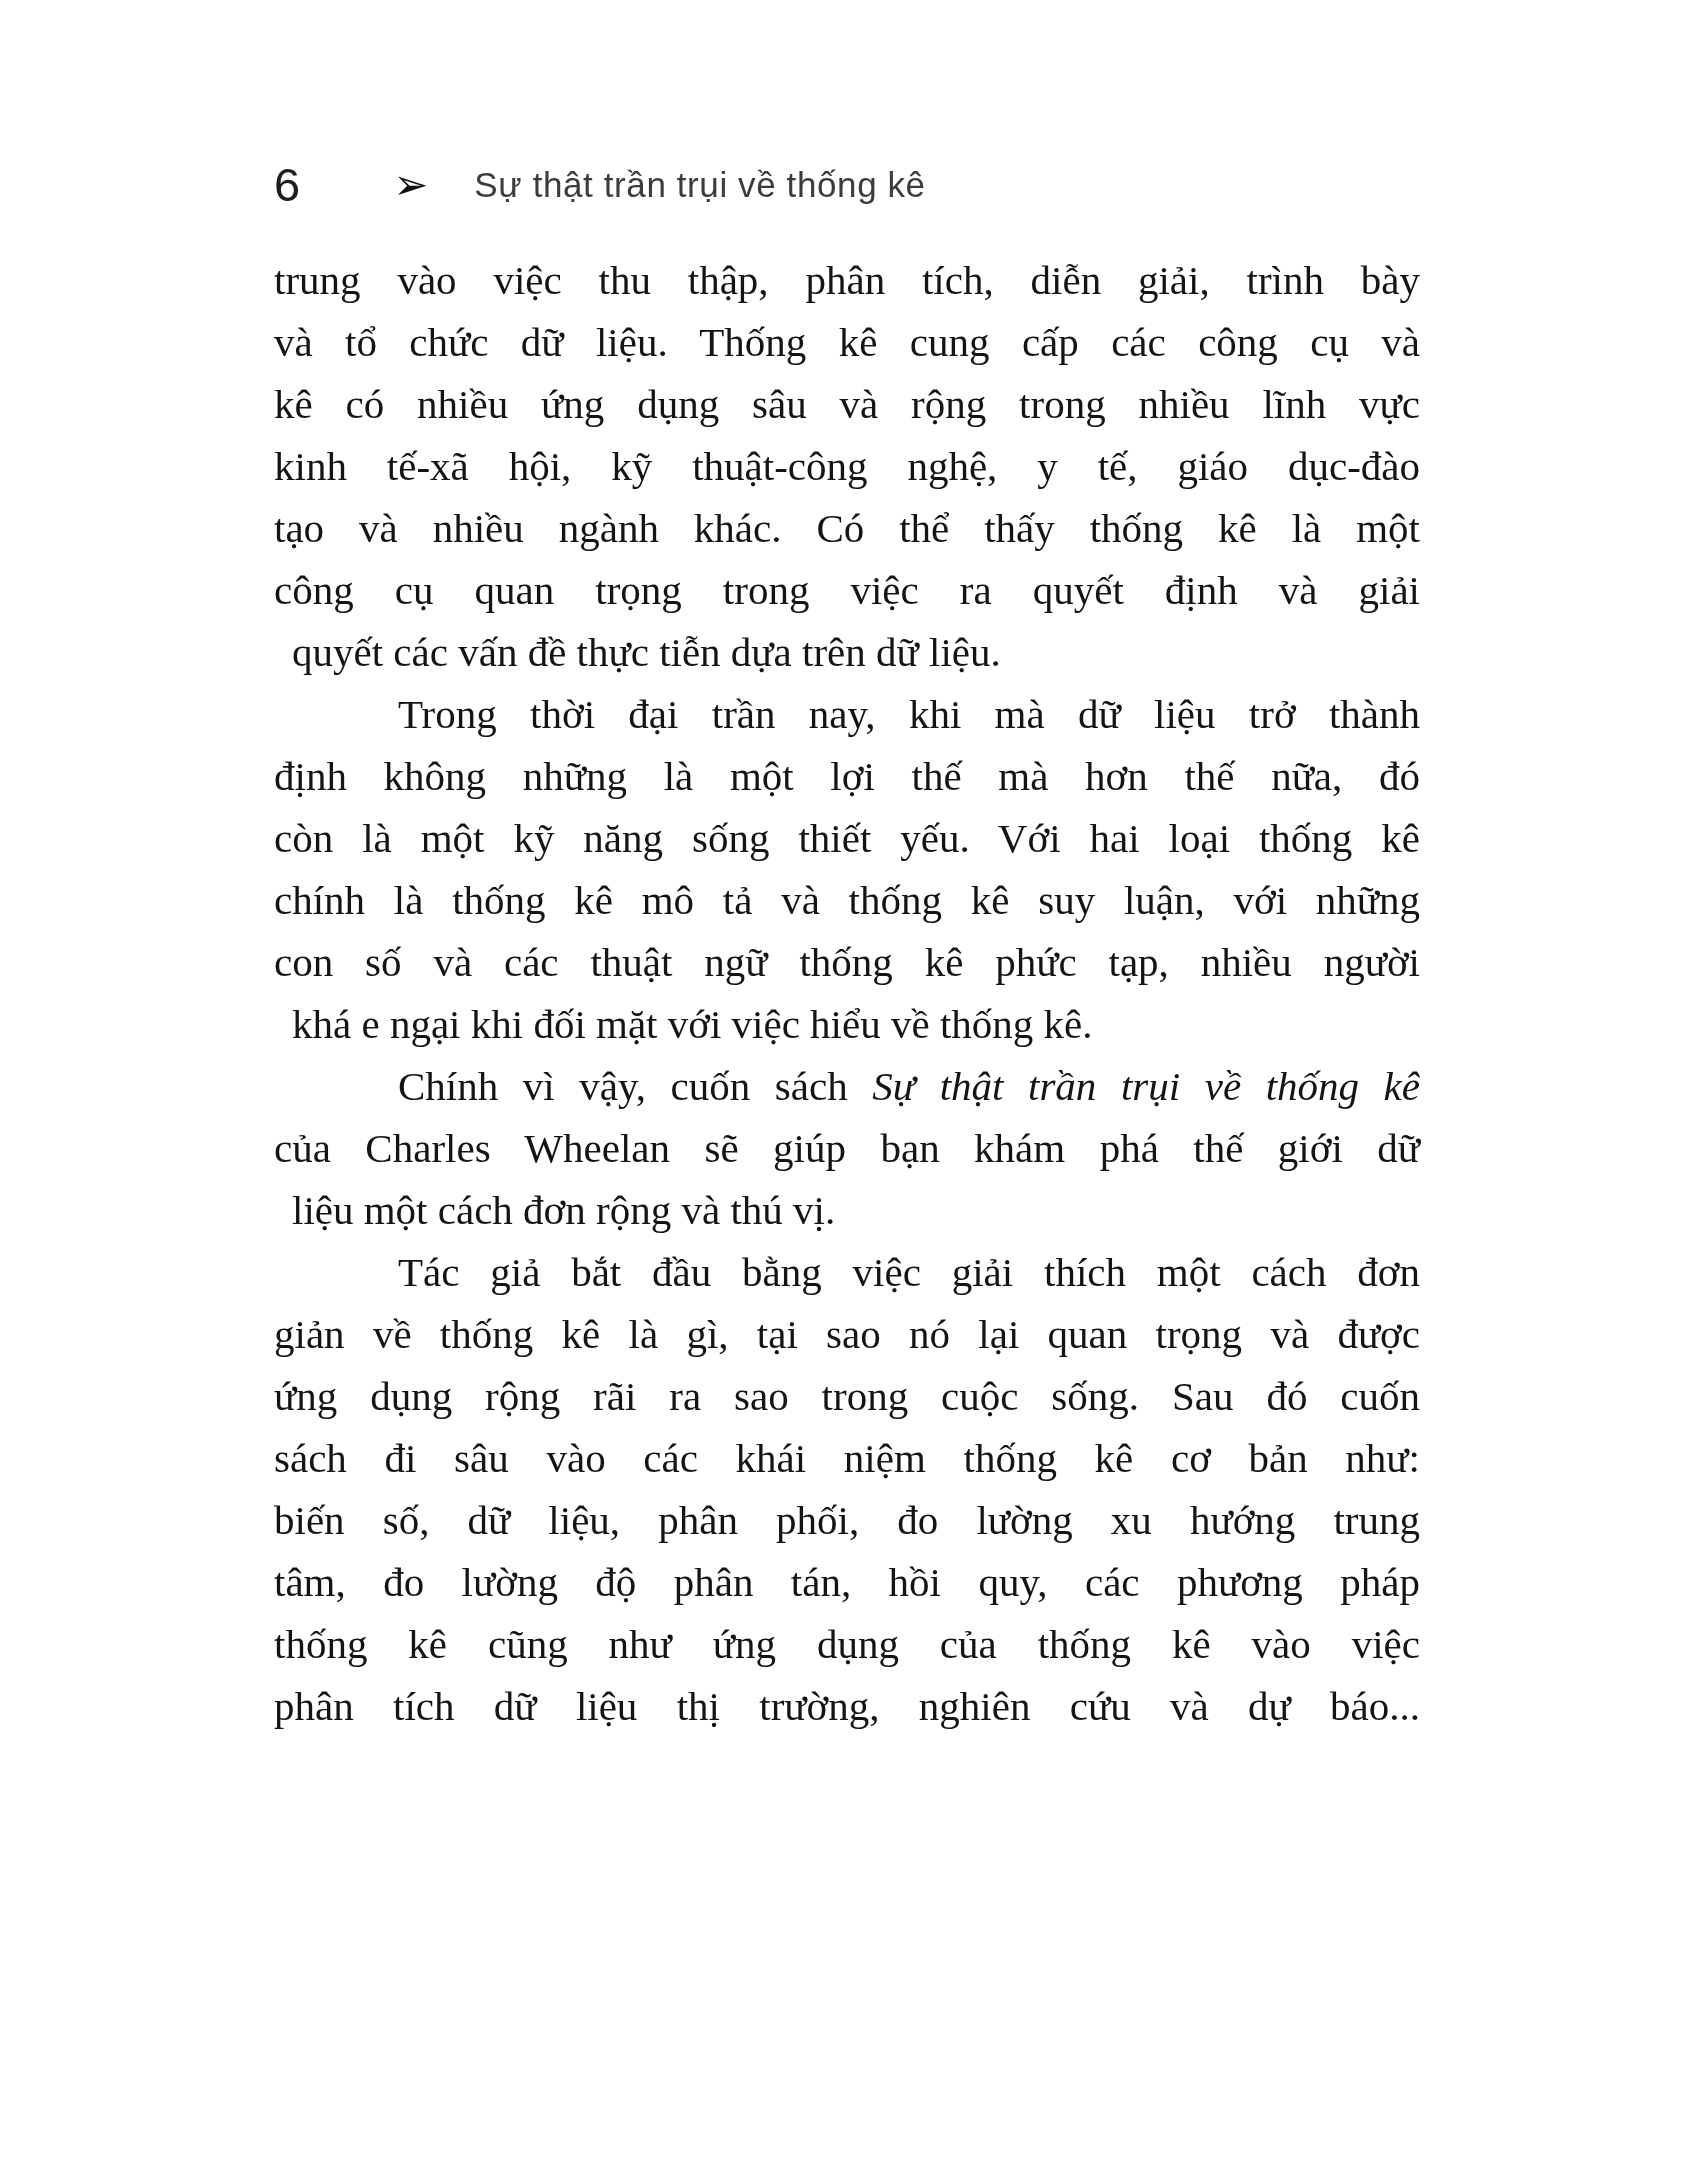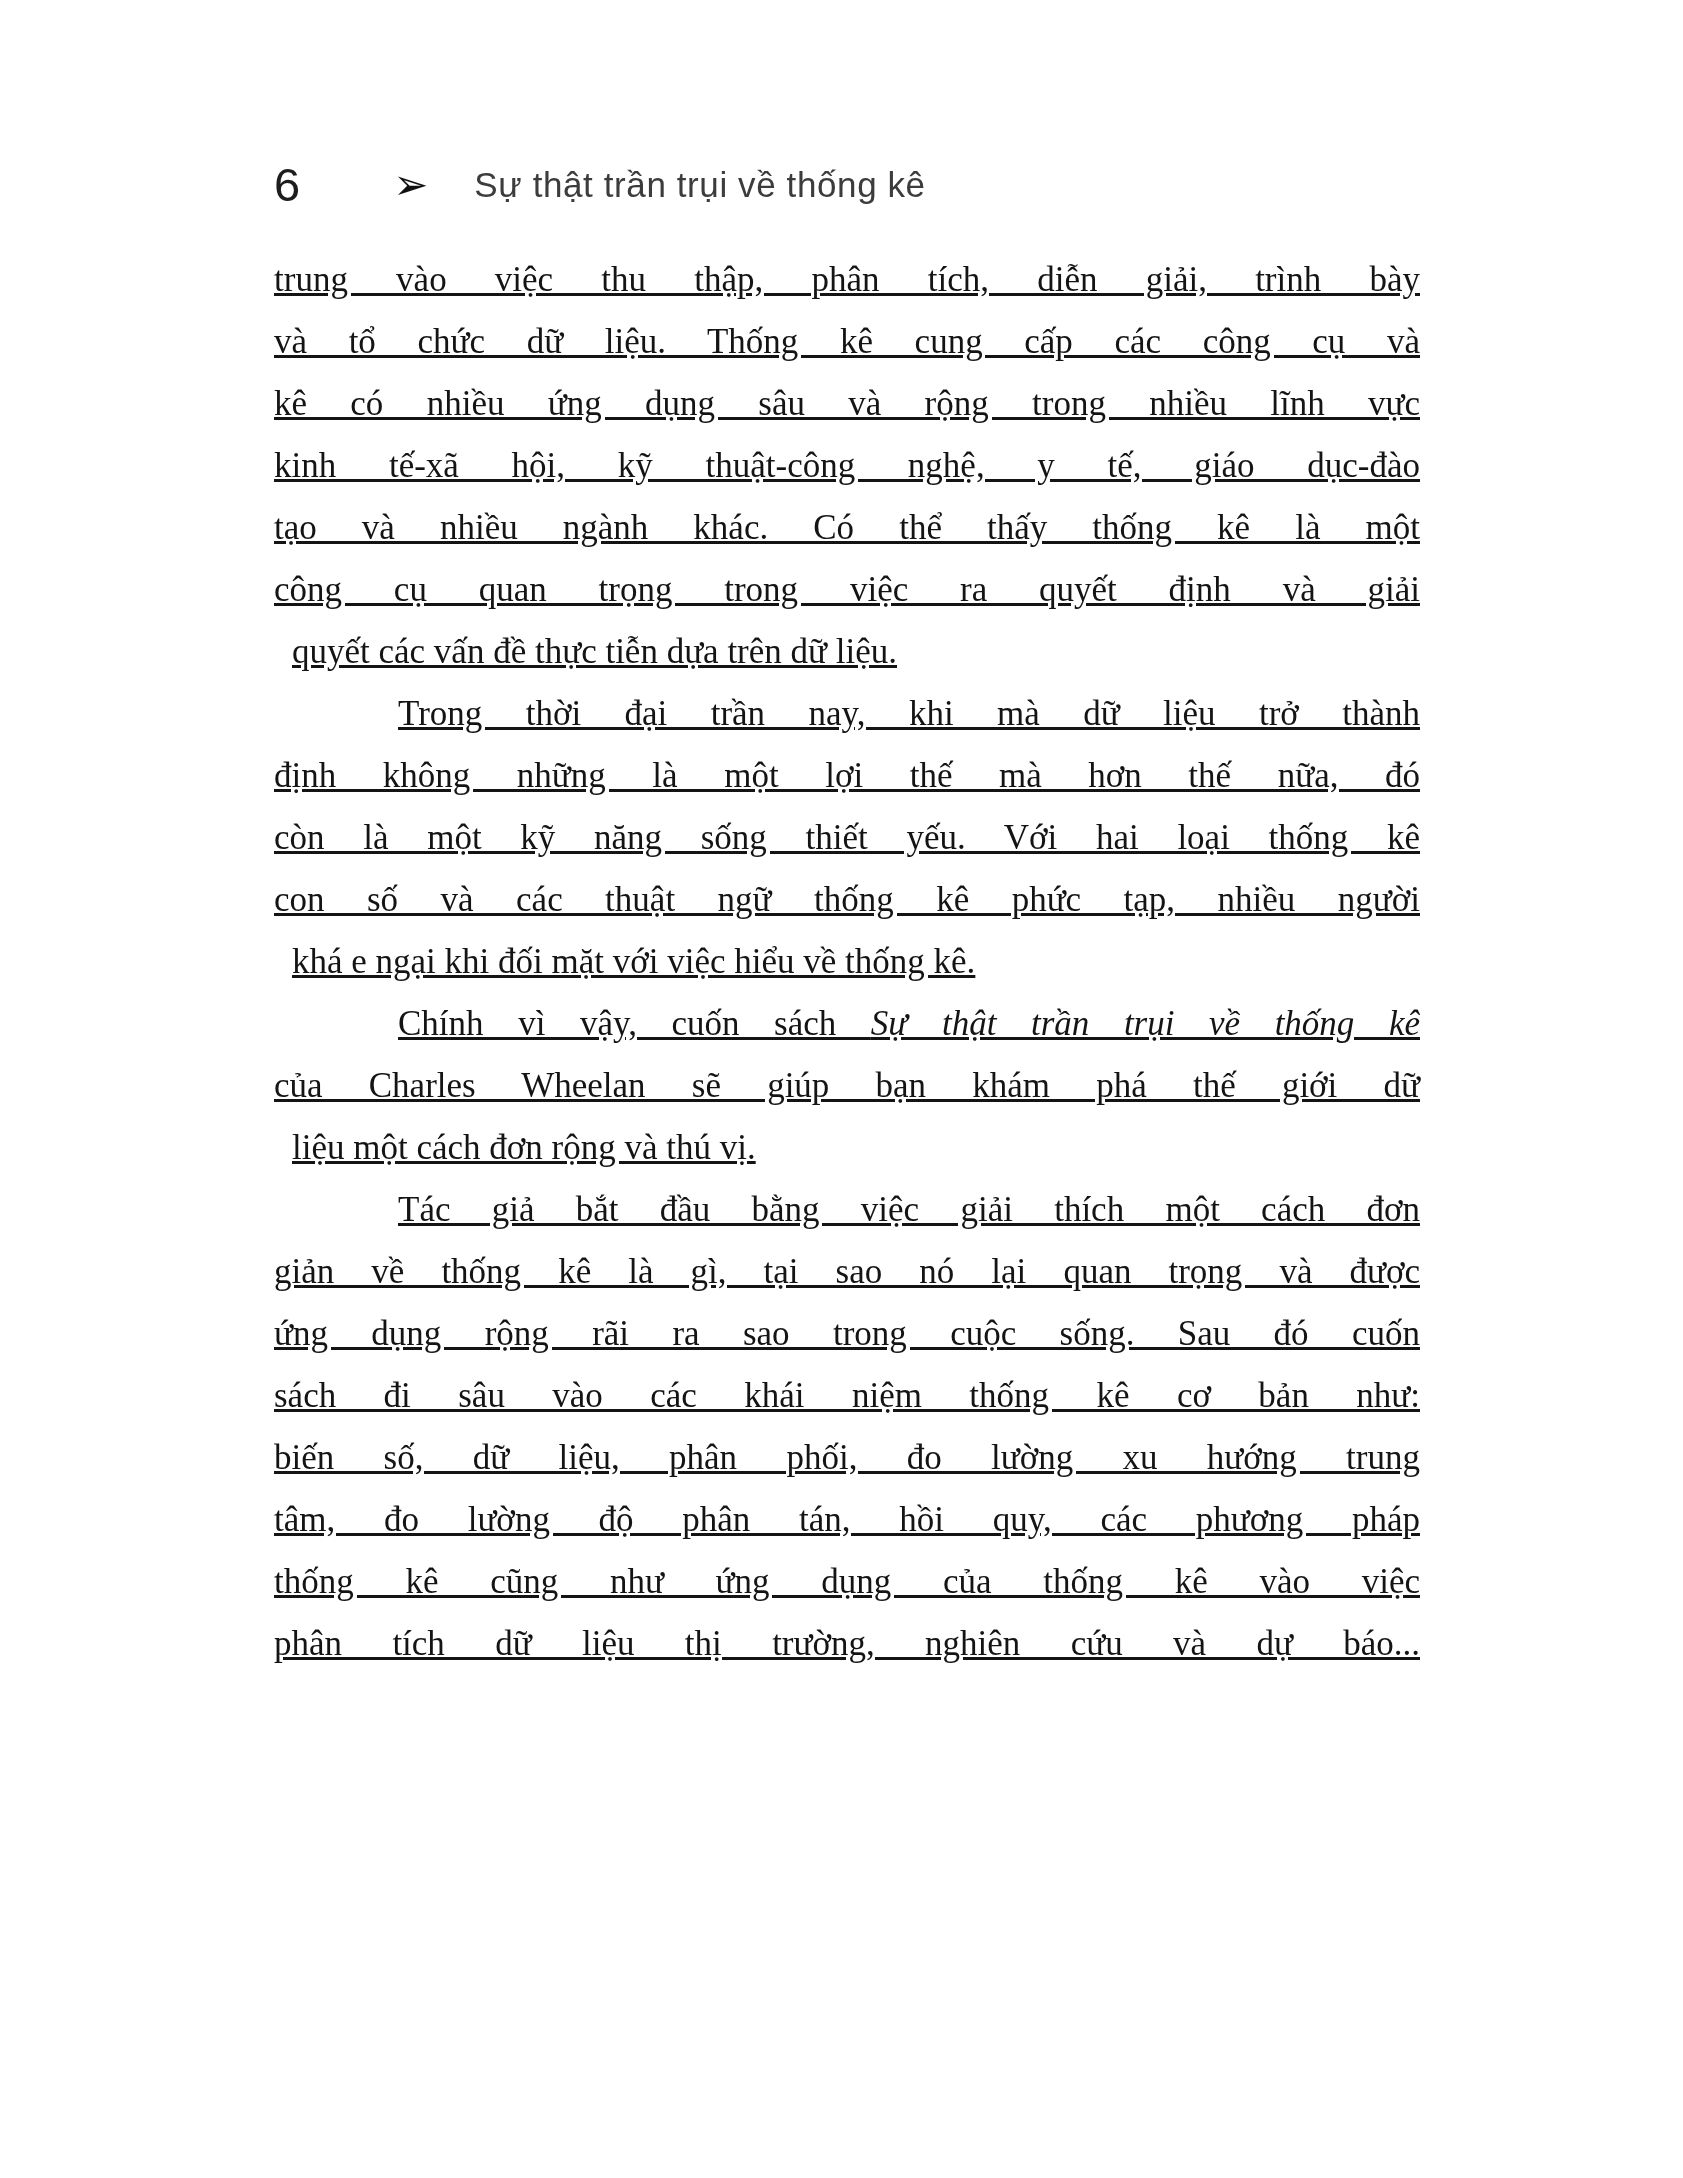--- a/index.html
+++ b/index.html
@@ -38,23 +38,22 @@
     color: #3c3c3c;
     margin-left: 46px;
     letter-spacing: 0.6px;
     line-height: 1;
   }
   .body-text {
     position: absolute;
     left: 274px;
     top: 249px;
     width: 1146px;
-    font-size: 35px;
+    font-size: 41px;
     color: #141414;
-    text-decoration: underline;
   }
   .line {
     height: 62px;
     line-height: 62px;
     text-align: justify;
     text-align-last: justify;
     overflow: visible;
     white-space: normal;
   }
   .line.no-just { text-align-last: left; margin-left: 18px; }
@@ -74,20 +73,21 @@
       <div class="line"><span>trung vào việc thu thập, phân tích, diễn giải, trình bày</span></div>
       <div class="line"><span>và tổ chức dữ liệu. Thống kê cung cấp các công cụ và</span></div>
       <div class="line"><span>kê có nhiều ứng dụng sâu và rộng trong nhiều lĩnh vực</span></div>
       <div class="line"><span>kinh tế-xã hội, kỹ thuật-công nghệ, y tế, giáo dục-đào</span></div>
       <div class="line"><span>tạo và nhiều ngành khác. Có thể thấy thống kê là một</span></div>
       <div class="line"><span>công cụ quan trọng trong việc ra quyết định và giải</span></div>
       <div class="line no-just"><span>quyết các vấn đề thực tiễn dựa trên dữ liệu.</span></div>
       <div class="line indent"><span>Trong thời đại trần nay, khi mà dữ liệu trở thành</span></div>
       <div class="line"><span>định không những là một lợi thế mà hơn thế nữa, đó</span></div>
       <div class="line"><span>còn là một kỹ năng sống thiết yếu. Với hai loại thống kê</span></div>
+      <div class="line"><span>chính là thống kê mô tả và thống kê suy luận, với những</span></div>
       <div class="line"><span>con số và các thuật ngữ thống kê phức tạp, nhiều người</span></div>
       <div class="line no-just"><span>khá e ngại khi đối mặt với việc hiểu về thống kê.</span></div>
       <div class="line indent"><span>Chính vì vậy, cuốn sách </span><span class="seg-italic">Sự thật trần trụi về thống kê</span></div>
       <div class="line"><span>của Charles Wheelan sẽ giúp bạn khám phá thế giới dữ</span></div>
       <div class="line no-just"><span>liệu một cách đơn rộng và thú vị.</span></div>
       <div class="line indent"><span>Tác giả bắt đầu bằng việc giải thích một cách đơn</span></div>
       <div class="line"><span>giản về thống kê là gì, tại sao nó lại quan trọng và được</span></div>
       <div class="line"><span>ứng dụng rộng rãi ra sao trong cuộc sống. Sau đó cuốn</span></div>
       <div class="line"><span>sách đi sâu vào các khái niệm thống kê cơ bản như:</span></div>
       <div class="line"><span>biến số, dữ liệu, phân phối, đo lường xu hướng trung</span></div>

